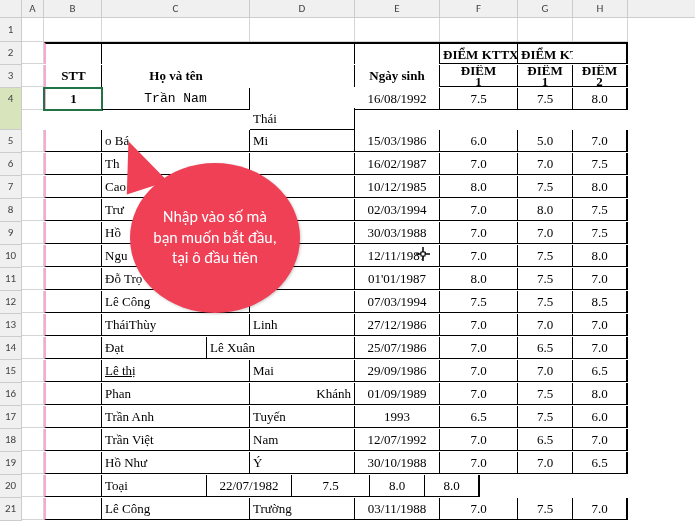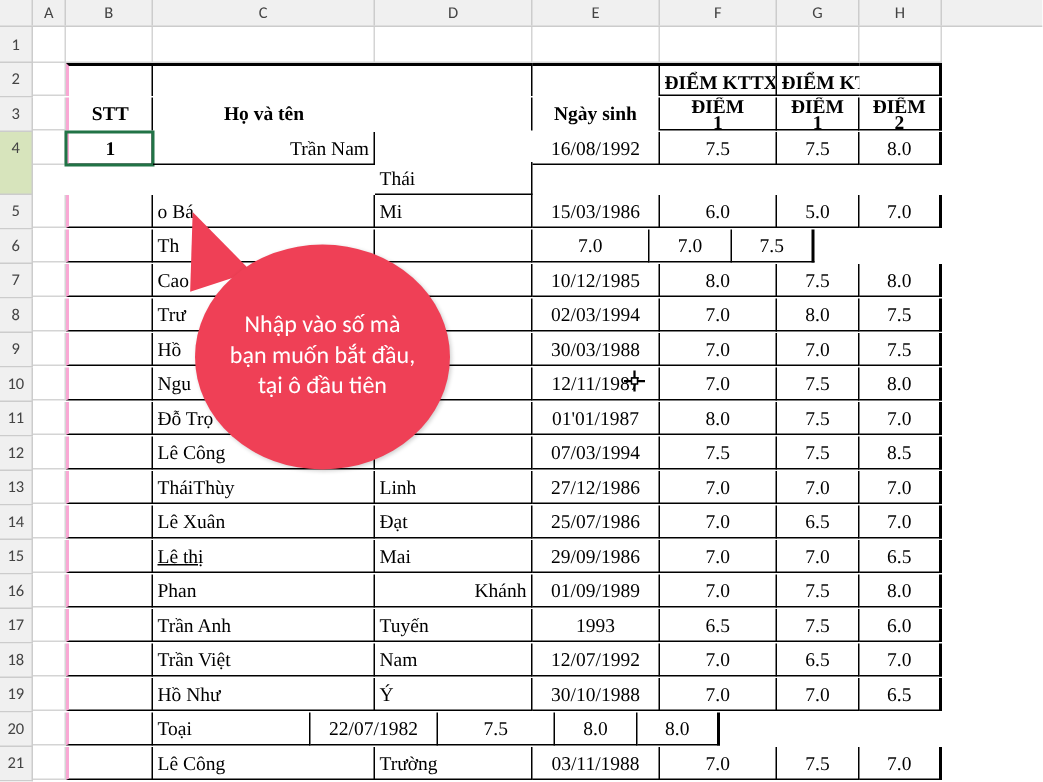--- a/index.html
+++ b/index.html
@@ -189,21 +189,21 @@
       </div>
       <div class="cell H hdr" style="line-height: 11px; height: 22px; padding-top: 0px;">
         <div>ĐIỂM</div>
         <div>2</div>
       </div>
     </div>
     <div class="row tbl">
       <div class="row-head row-sel">4</div>
       <div class="cell A"></div>
       <div class="cell B selected" style="font-weight: bold;">1</div>
-      <div class="cell C" style="text-align: right;">Trần Nam</div>
+      <div class="cell C" style="text-align: center; font-family: Liberation Mono, monospace;">Trần Nam</div>
       <div class="cell D" style="text-align: left; margin-top: 20px;">Thái</div>
       <div class="cell E">16/08/1992</div>
       <div class="cell F">7.5</div>
       <div class="cell G">7.5</div>
       <div class="cell H">8.0</div>
     </div>
     <div class="row tbl">
       <div class="row-head">5</div>
       <div class="cell A"></div>
       <div class="cell B"></div>
@@ -213,20 +213,21 @@
       <div class="cell F">6.0</div>
       <div class="cell G">5.0</div>
       <div class="cell H">7.0</div>
     </div>
     <div class="row tbl">
       <div class="row-head">6</div>
       <div class="cell A"></div>
       <div class="cell B"></div>
       <div class="cell C" style="text-align: left;">Th</div>
       <div class="cell D" style="text-align: left;"></div>
+      <div class="cell E">16/02/1987</div>
       <div class="cell F">7.0</div>
       <div class="cell G">7.0</div>
       <div class="cell H">7.5</div>
     </div>
     <div class="row tbl">
       <div class="row-head">7</div>
       <div class="cell A"></div>
       <div class="cell B"></div>
       <div class="cell C" style="text-align: left;">Cao</div>
       <div class="cell D" style="text-align: left;"></div>
@@ -298,22 +299,22 @@
       <div class="cell D" style="text-align: left;">Linh</div>
       <div class="cell E">27/12/1986</div>
       <div class="cell F">7.0</div>
       <div class="cell G">7.0</div>
       <div class="cell H">7.0</div>
     </div>
     <div class="row tbl">
       <div class="row-head">14</div>
       <div class="cell A"></div>
       <div class="cell B"></div>
+      <div class="cell D" style="text-align: left;">Đạt</div>
       <div class="cell C" style="text-align: left;">Lê Xuân</div>
-      <div class="cell D" style="text-align: left;">Đạt</div>
       <div class="cell E">25/07/1986</div>
       <div class="cell F">7.0</div>
       <div class="cell G">6.5</div>
       <div class="cell H">7.0</div>
     </div>
     <div class="row tbl">
       <div class="row-head">15</div>
       <div class="cell A"></div>
       <div class="cell B"></div>
       <div class="cell C" style="text-align: left; text-decoration: underline;">Lê thị</div>

